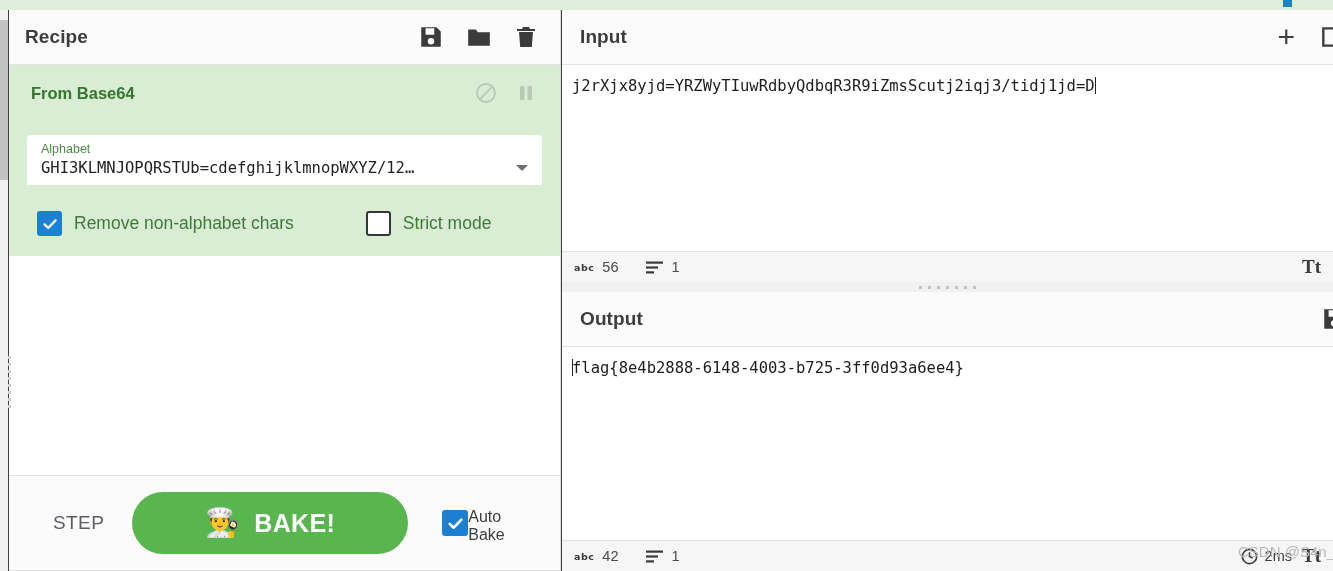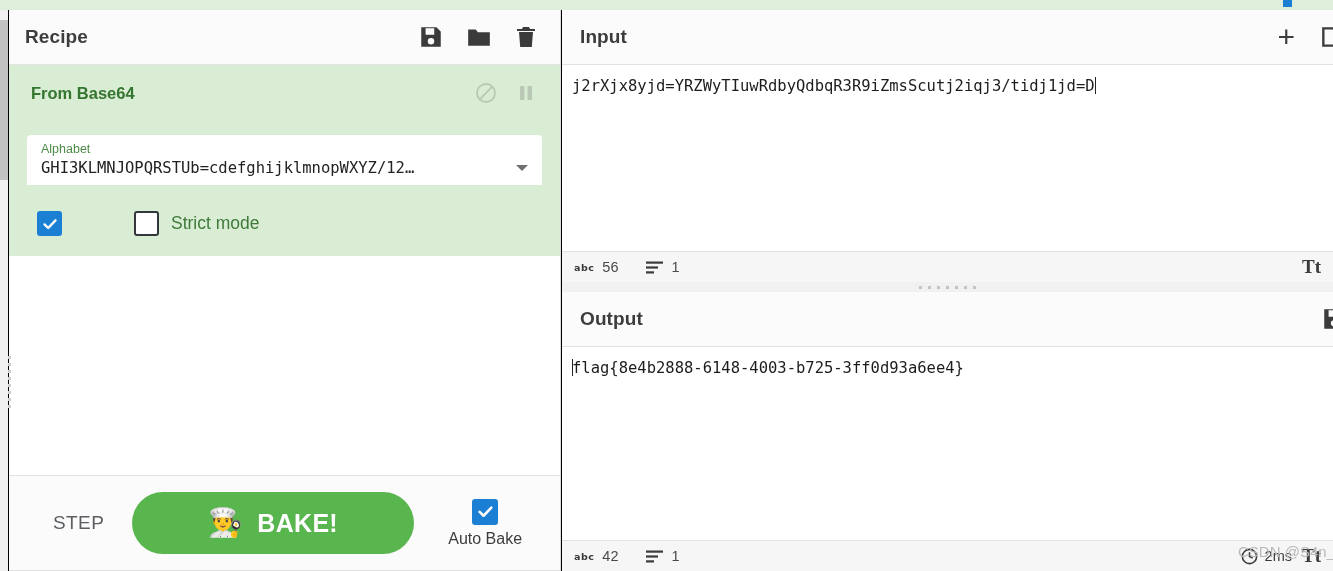--- a/index.html
+++ b/index.html
@@ -6,21 +6,21 @@
   html, body {
     width: 1333px; height: 571px;
     overflow: hidden;
     font-family: "Liberation Sans", sans-serif;
     background: #ffffff;
   }
 
   #app {
     position: relative;
     width: 1333px; height: 571px;
-    background: #000000;
+    background: #404040;
   }
 
   
   .top-strip {
     position: absolute; left: 0; top: 0;
     width: 1333px; height: 10px;
     background: #dfeedb;
   }
   .top-blue-chip {
     position: absolute; left: 1283px; top: 0px;
@@ -168,21 +168,21 @@
     border-radius: 31px;
     display: flex; align-items: center; justify-content: center;
     gap: 14px; cursor: pointer;
   }
   .bake-emoji { font-size: 28px; line-height: 1; }
   .bake-text {
     font-size: 25px; font-weight: bold; color: #ffffff; letter-spacing: .3px;
   }
   .autobake {
     margin-left: 34px;
-    display: flex; flex-direction: column; align-items: center;
+    display: flex; align-items: center;
     cursor: pointer;
   }
   .autobake .cb-box { width: 26px; height: 26px; }
   .autobake-label {
     margin-top: 5px; font-size: 16px; color: #3d3d3d;
   }
 
   
   .io-side {
     position: absolute; left: 562px; top: 10px;
@@ -340,20 +340,21 @@
           <span class="field-caret"></span>
         </div>
 
         <div class="checkbox-row">
           <span class="cb-wrap">
             <span class="cb-box checked">
               <svg width="16" height="16" viewBox="0 0 16 16" fill="none" stroke="#ffffff" stroke-width="2.4" stroke-linecap="round" stroke-linejoin="round">
                 <polyline points="2.5,8.4 6.2,12 13.5,4.3"></polyline>
               </svg>
             </span>
+            <span class="cb-label">Remove non-alphabet chars</span>
           </span>
 
           <span class="cb-wrap second">
             <span class="cb-box unchecked"></span>
             <span class="cb-label">Strict mode</span>
           </span>
         </div>
       </div>
     </div>
 

